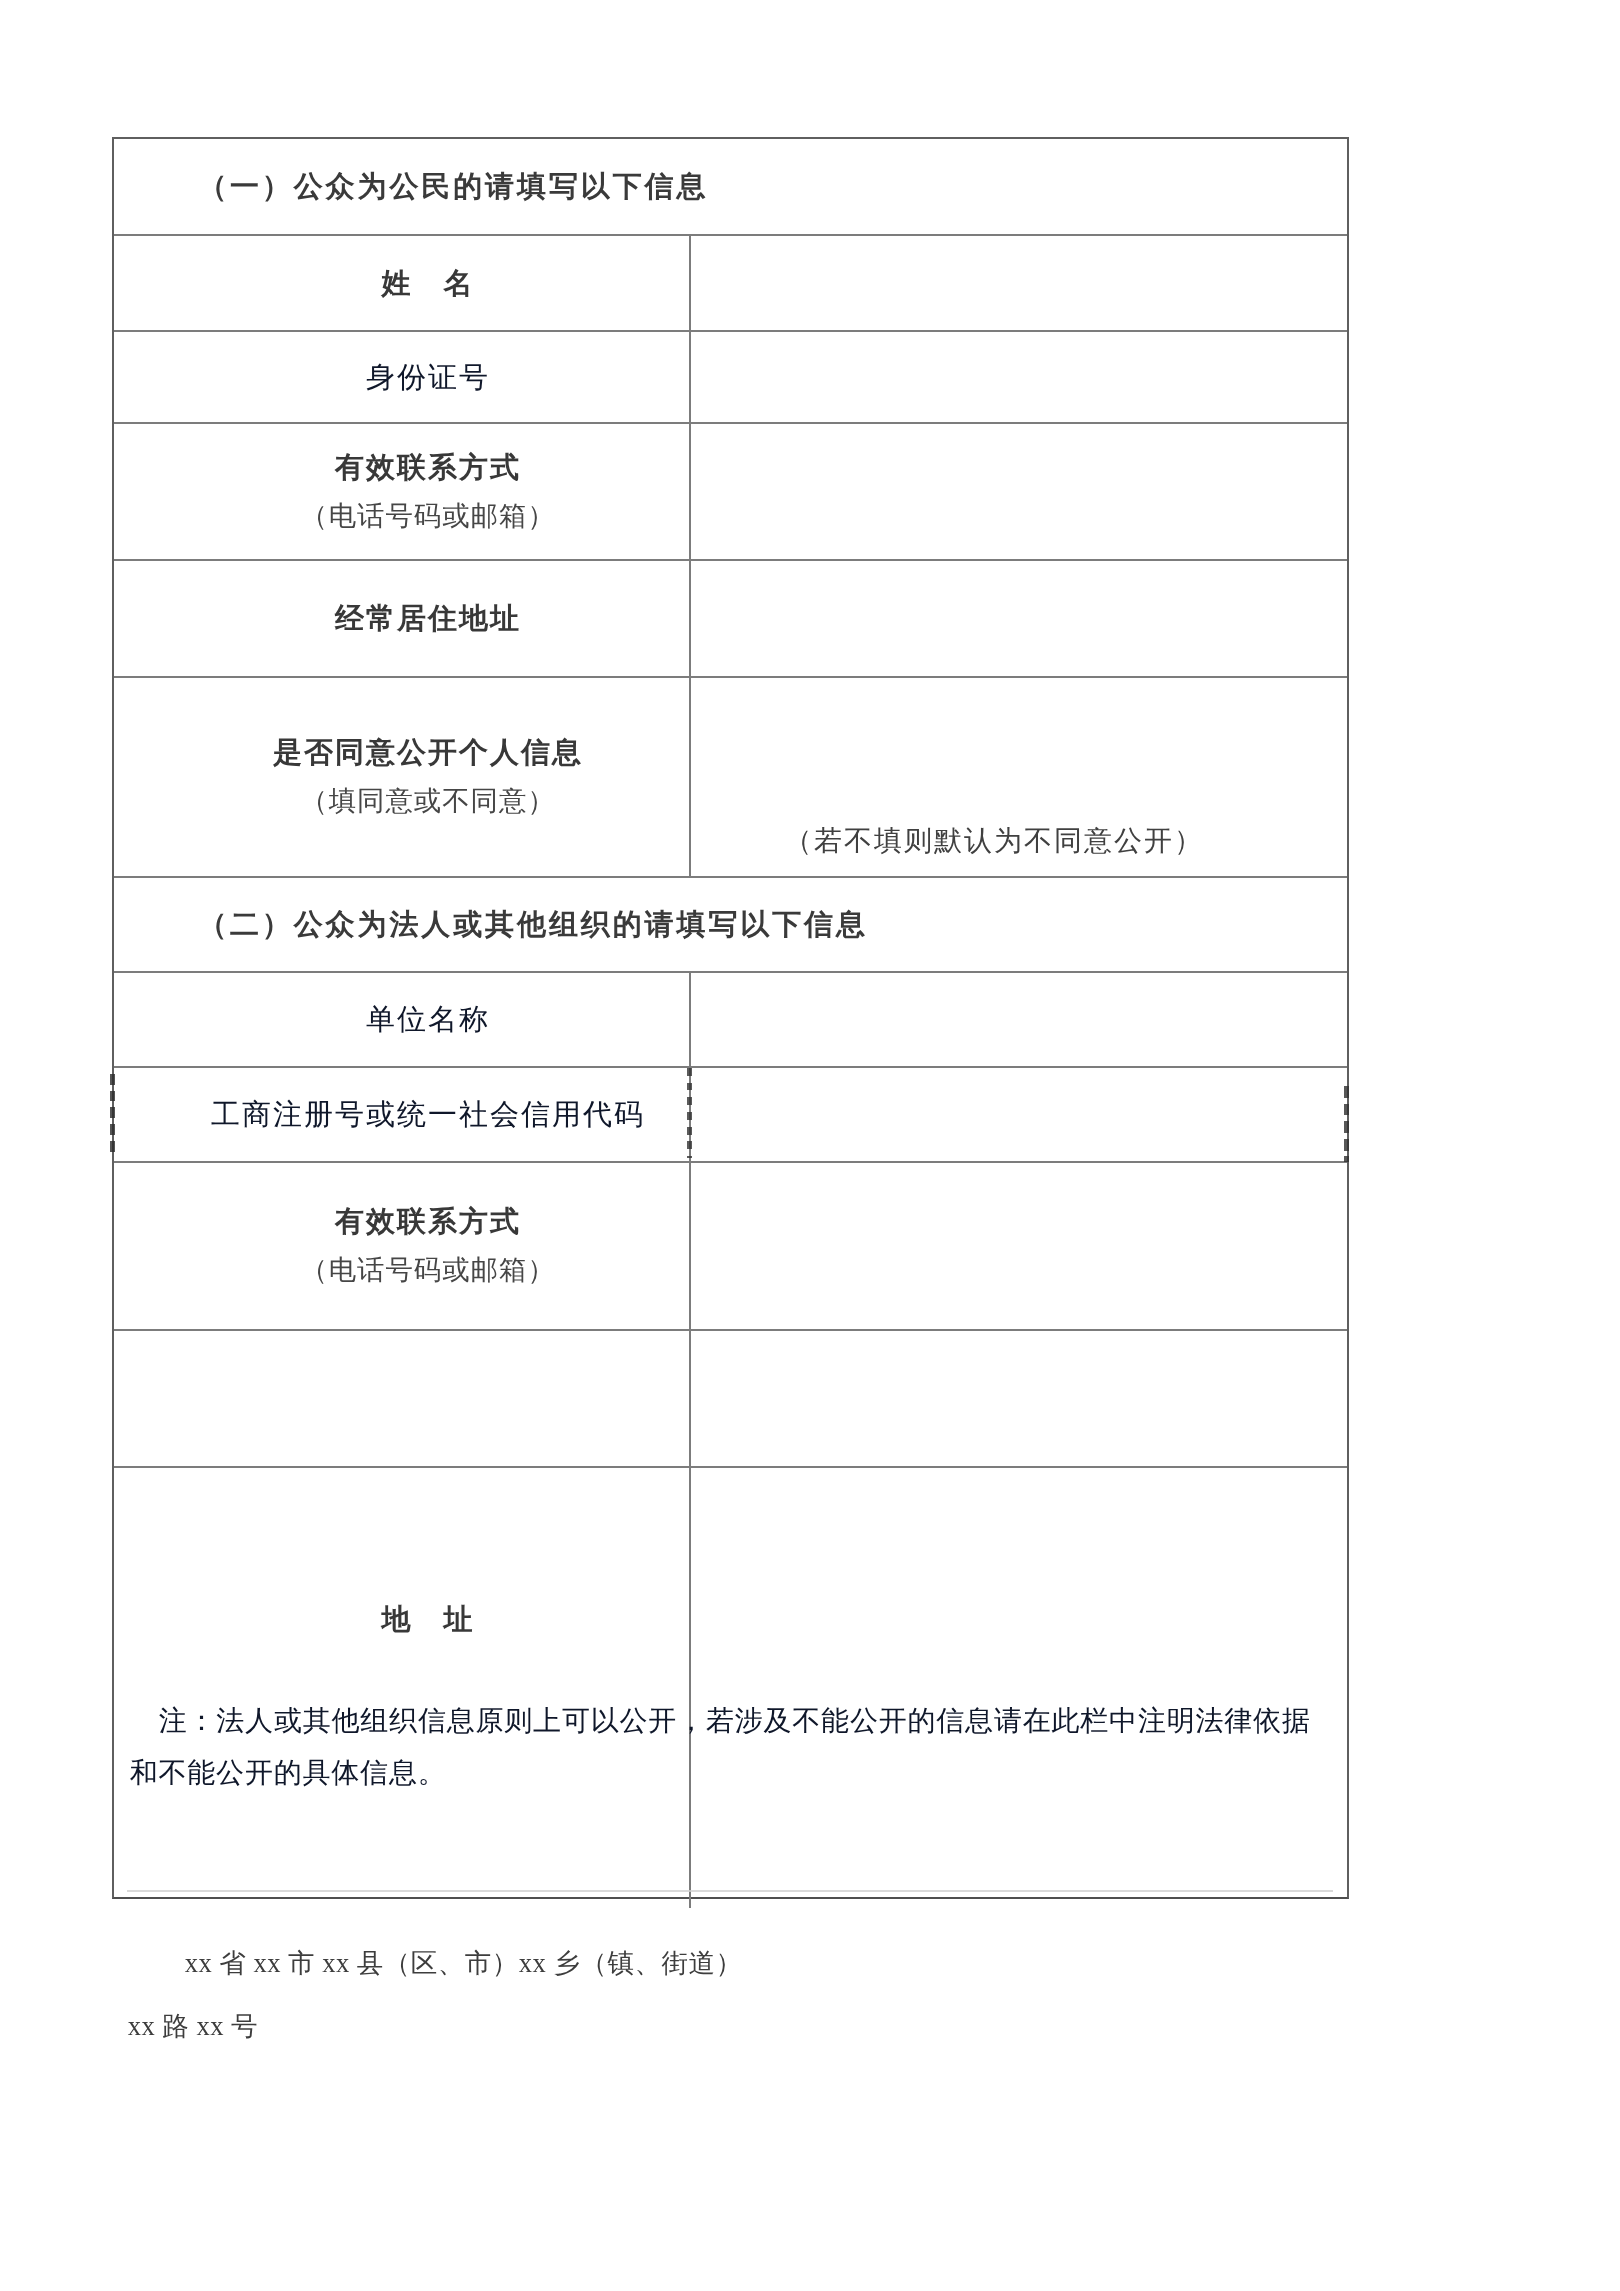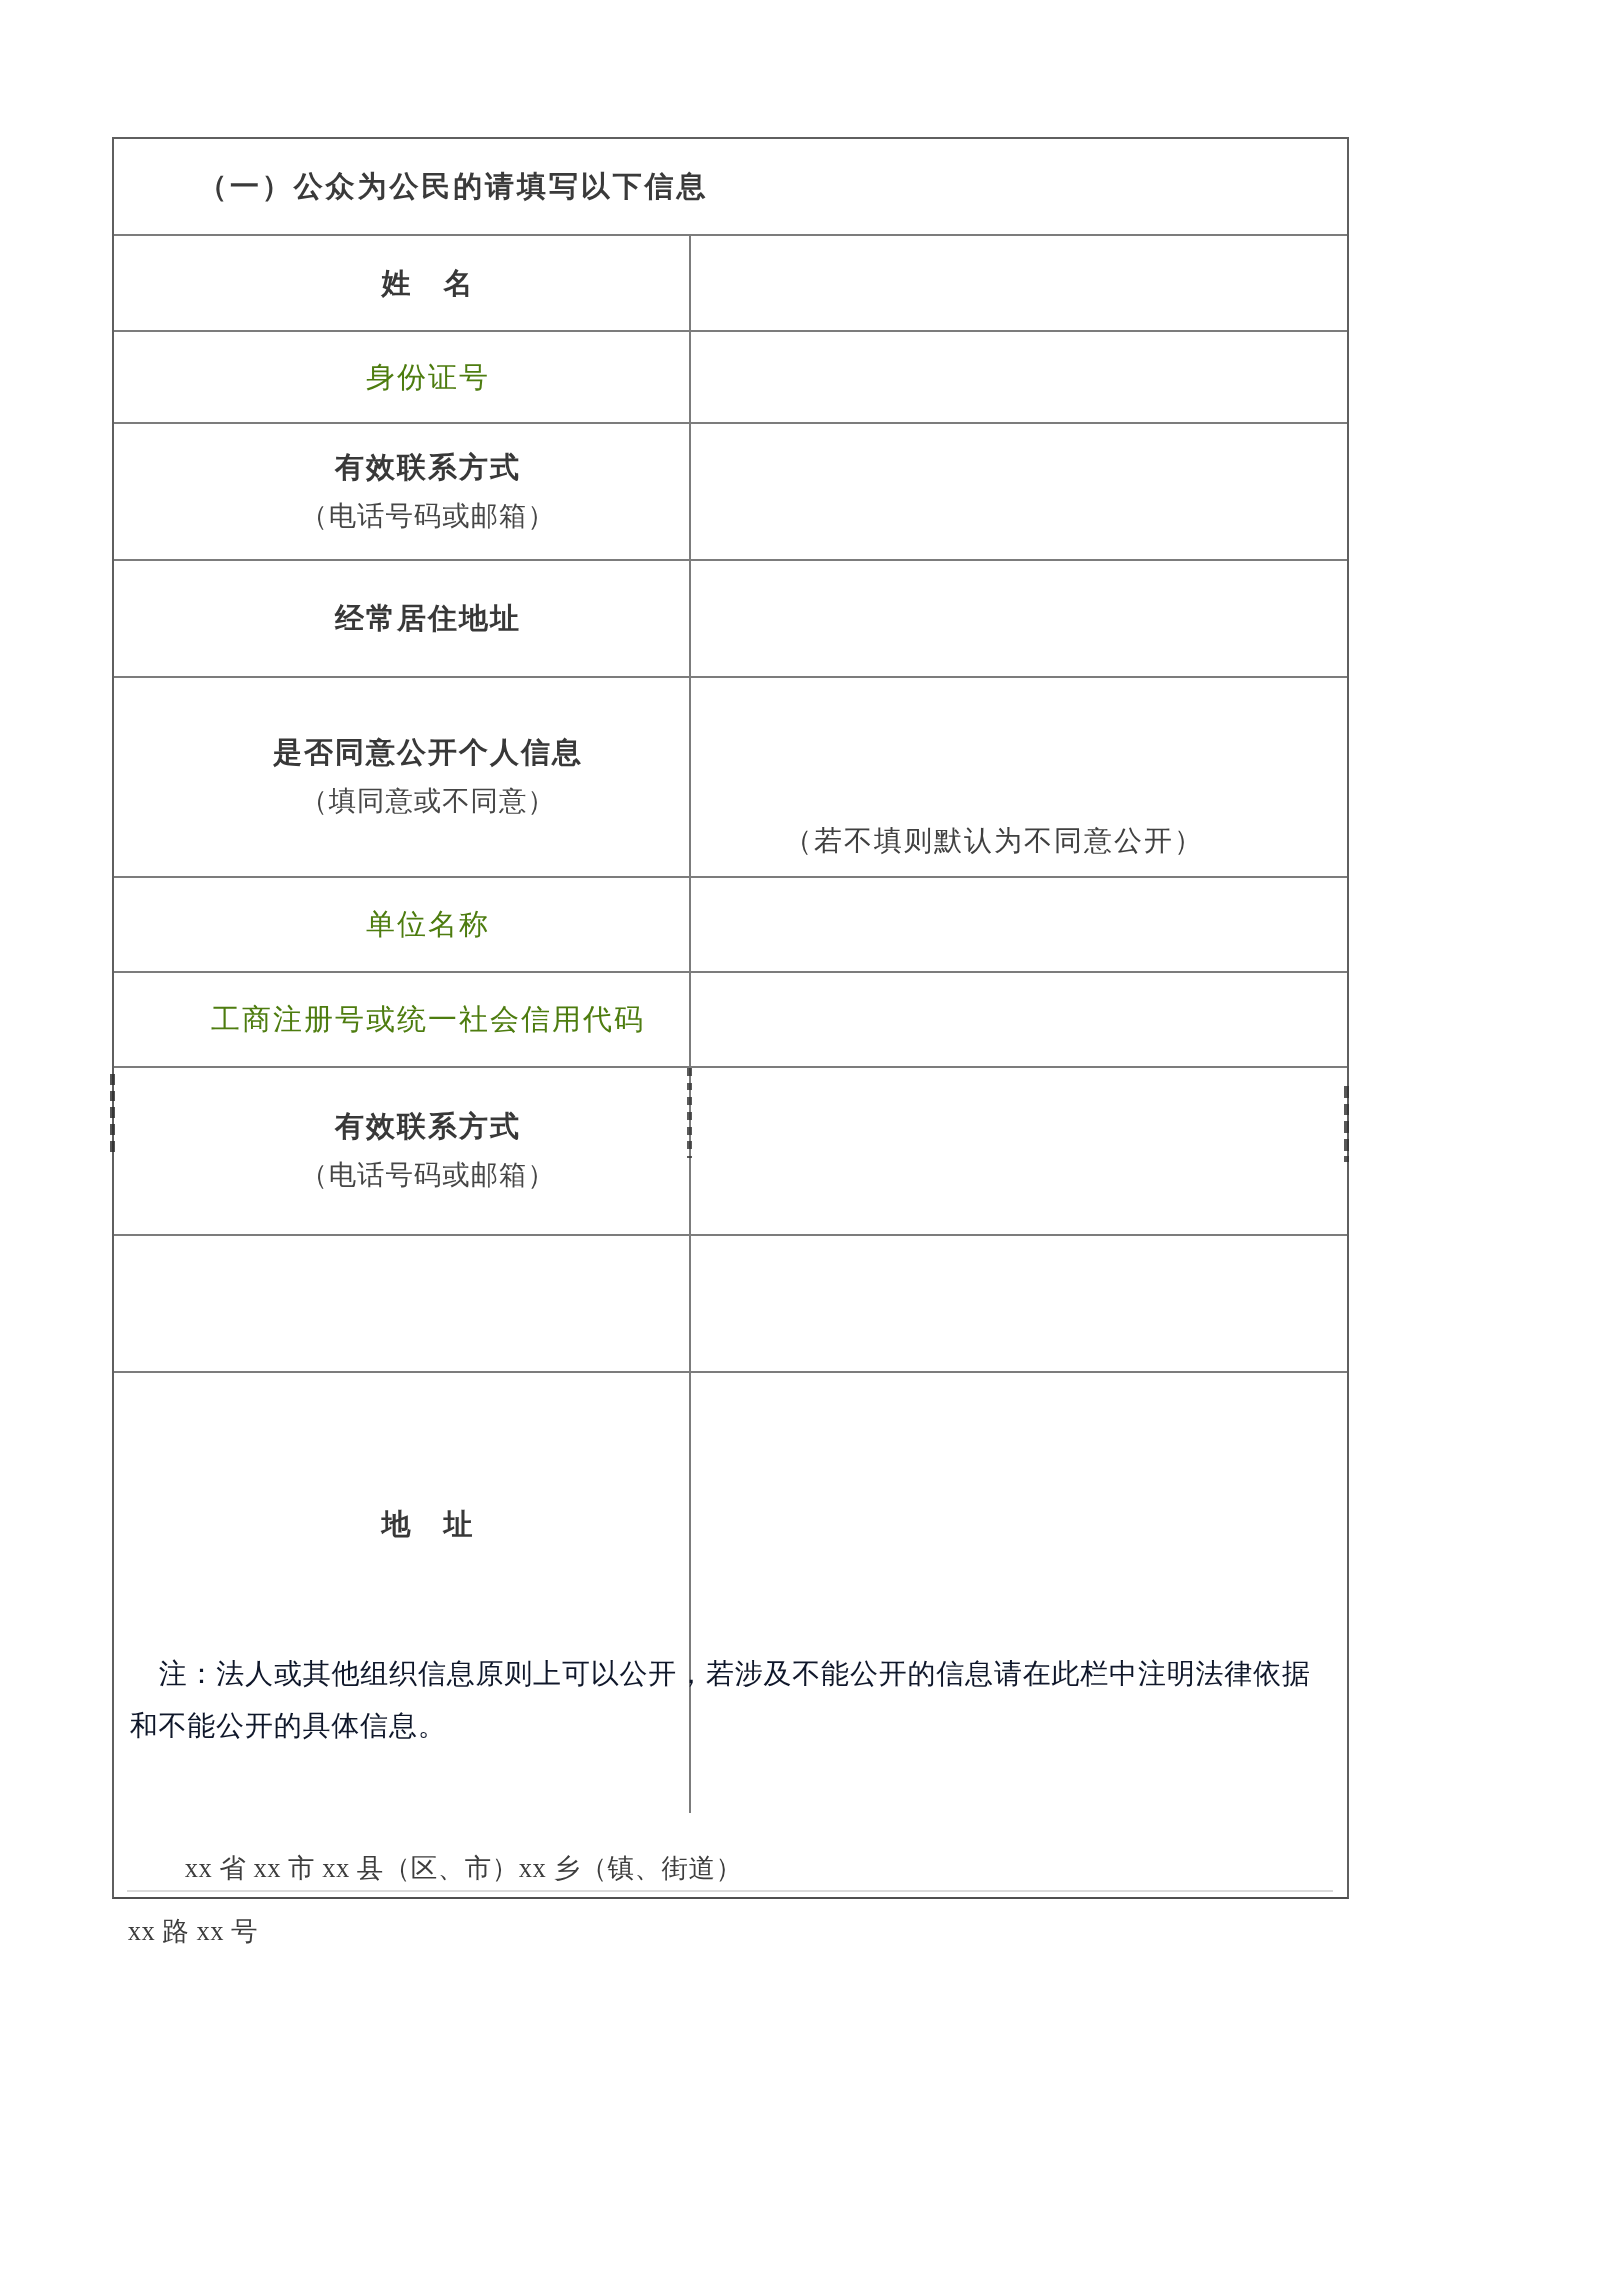--- a/index.html
+++ b/index.html
@@ -38,21 +38,21 @@
     line-height:49px;
   }
   .value-cell{flex:1 1 auto;border-radius:21px;}
   .full-cell{flex:1 1 auto;justify-content:center;}
   .heading-text{
     font-weight:700;font-size:29px;letter-spacing:2.9px;color:#3a3a3a;
   }
   .pad-h1{padding-left:73px;}
   .pad-h2{padding-left:84px;}
   .lbl-bold{font-weight:700;color:#383838;}
-  .lbl-norm{font-weight:400;color:#4d7c0f;}
+  .lbl-norm{font-weight:400;color:#0f172a;}
   .hint{font-weight:400;color:#464646;font-size:27.4px;letter-spacing:1px;}
   .value-note-cell{
     justify-content:flex-end;align-items:flex-start;
     padding-left:93px;padding-bottom:15.7px;
     font-size:28px;letter-spacing:2px;color:#404040;
   }
   .address-cell{
     justify-content:flex-start;
     padding:23.5px 3.9px 0 13.7px;
     font-size:26.5px;letter-spacing:0.5px;line-height:63px;color:#3d3d3d;
@@ -127,20 +127,25 @@
     <div class="row h-r7">
       <div class="cell label-cell">
         <span class="lbl-bold">是否同意公开个人信息</span>
         <span class="hint">（填同意或不同意）</span>
       </div>
       <div class="cell value-cell value-note-cell">
         <span>（若不填则默认为不同意公开）</span>
       </div>
     </div>
 
+    <div class="row h-r8">
+      <div class="cell full-cell pad-h2">
+        <span class="heading-text">（二）公众为法人或其他组织的请填写以下信息</span>
+      </div>
+    </div>
 
     <div class="row h-r9">
       <div class="cell label-cell">
         <span class="lbl-norm">单位名称</span>
       </div>
       <div class="cell value-cell"></div>
     </div>
 
     <div class="row h-r10">
       <div class="cell label-cell">

